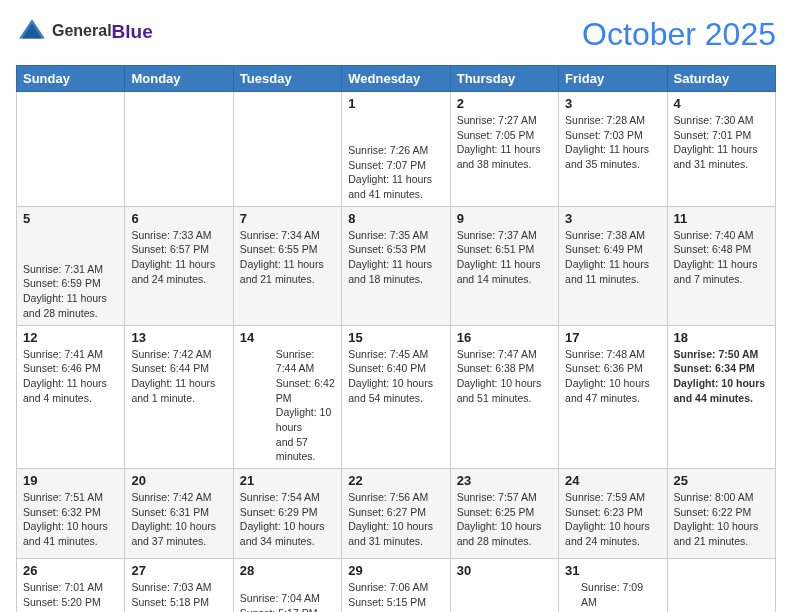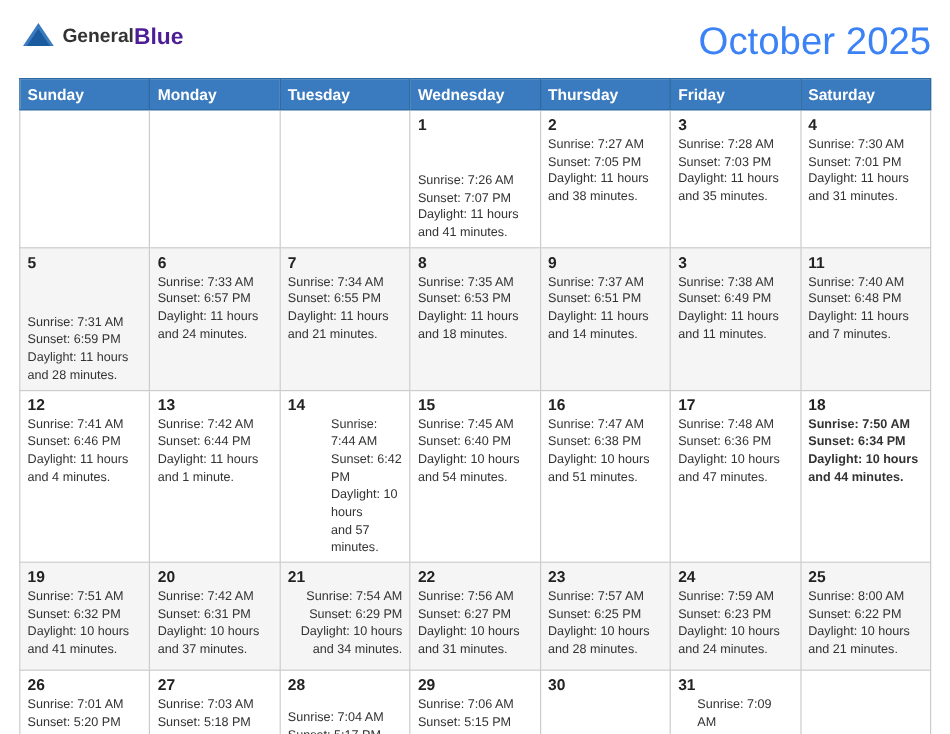--- a/index.html
+++ b/index.html
@@ -269,21 +269,21 @@
         </td>
         <td>
           <div class="day-number">20</div>
           <div class="day-info" style="white-space: pre-line;">Sunrise: 7:42 AM
 Sunset: 6:31 PM
 Daylight: 10 hours
 and 37 minutes.</div>
         </td>
         <td>
           <div class="day-number">21</div>
-          <div class="day-info" style="white-space: pre-line; text-align: right;">Sunrise: 7:54 AM
+          <div class="day-info" style="white-space: pre-line;">Sunrise: 7:54 AM
 Sunset: 6:29 PM
 Daylight: 10 hours
 and 34 minutes.</div>
         </td>
         <td>
           <div class="day-number">22</div>
           <div class="day-info" style="white-space: pre-line;">Sunrise: 7:56 AM
 Sunset: 6:27 PM
 Daylight: 10 hours
 and 31 minutes.</div>

